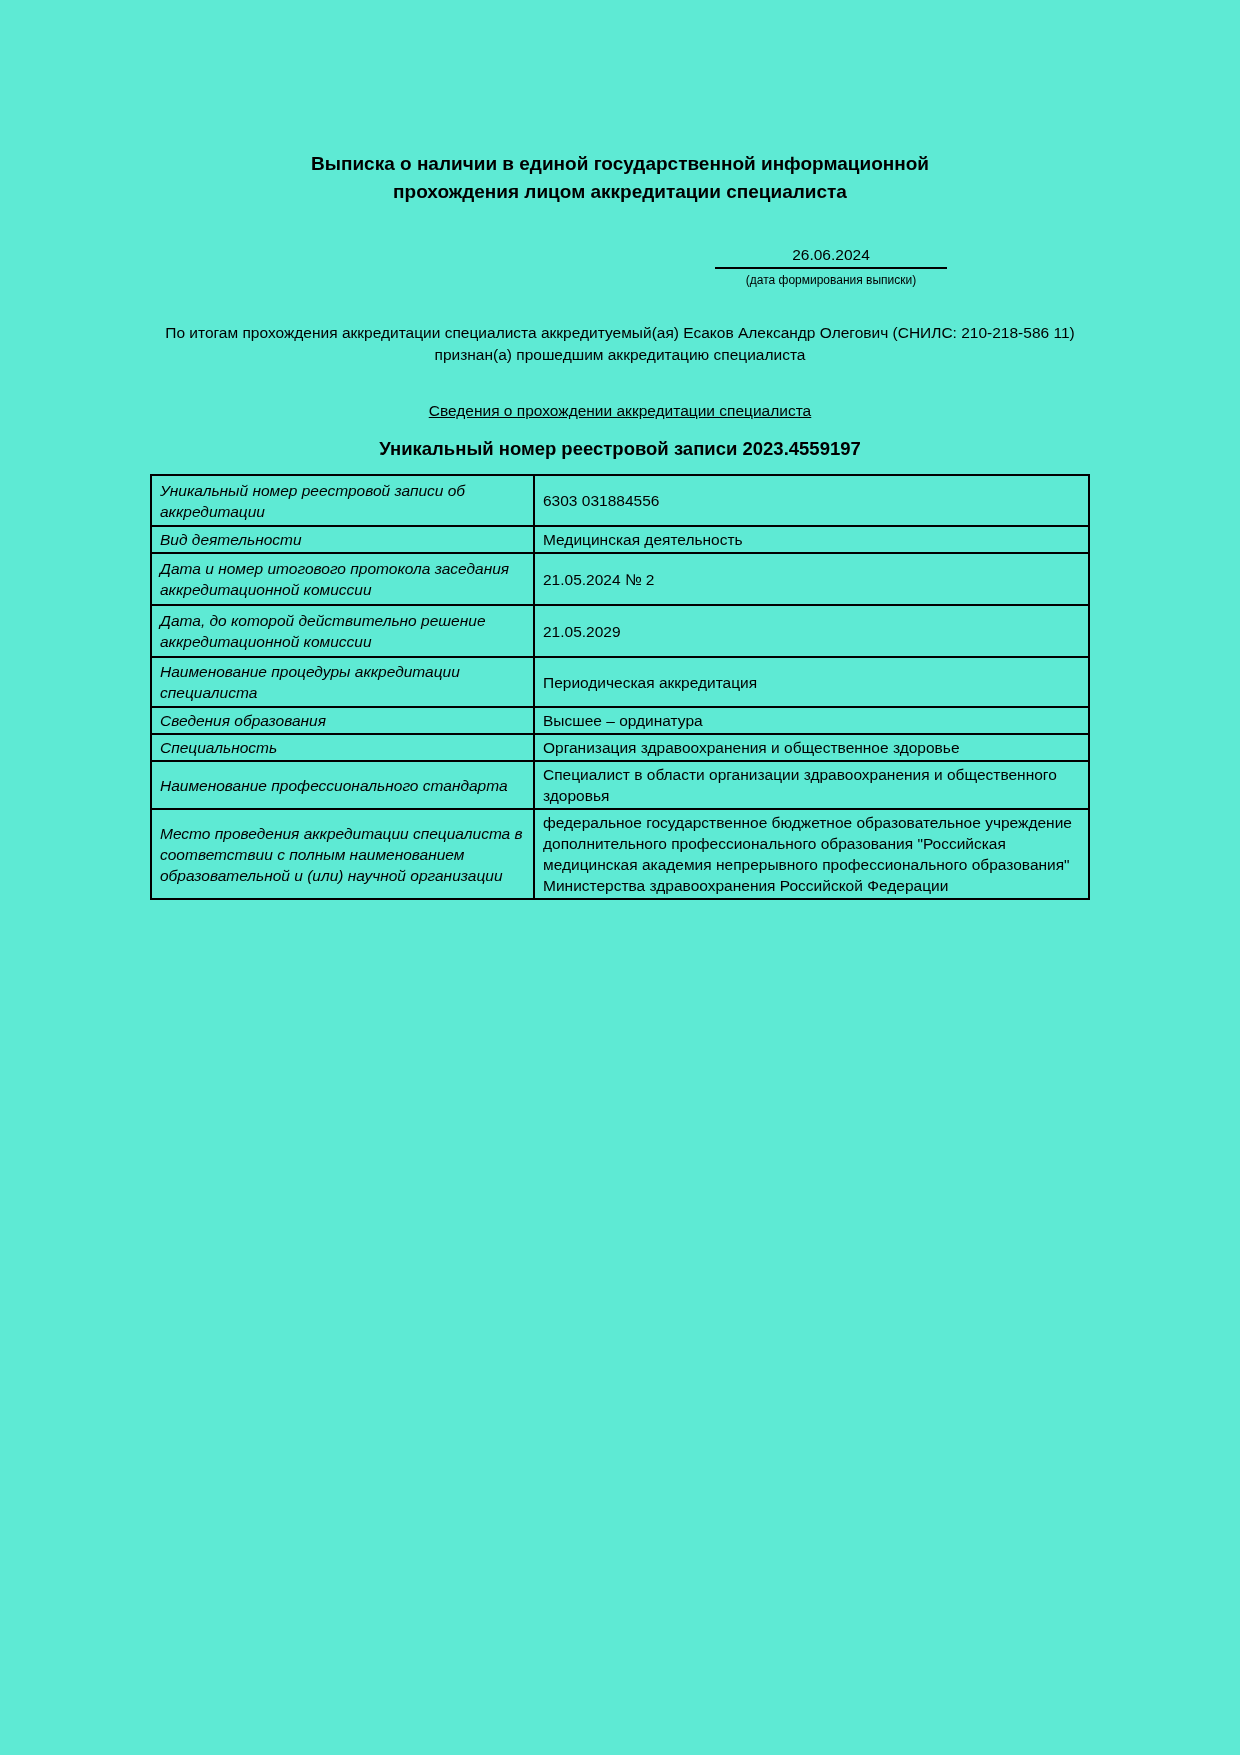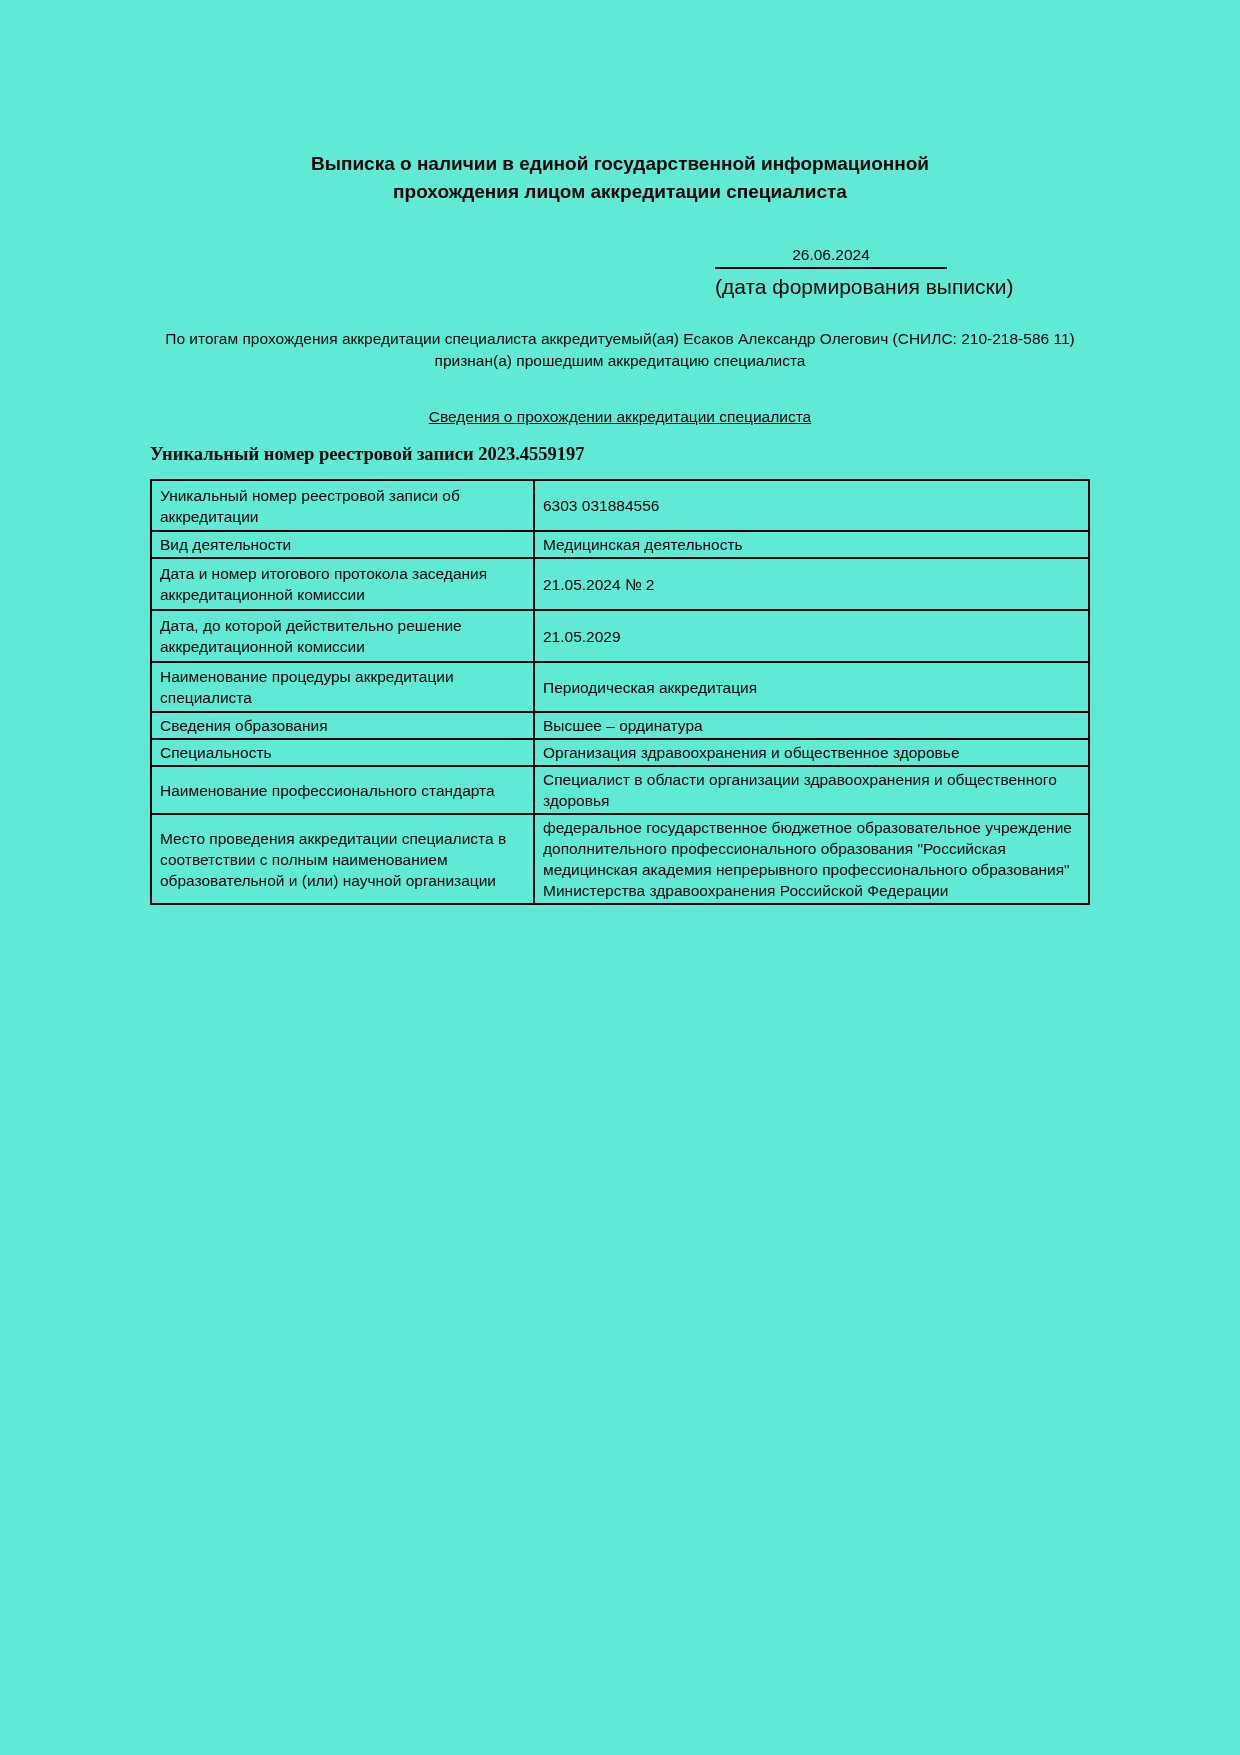--- a/index.html
+++ b/index.html
@@ -29,62 +29,62 @@
   .date-block { width: 232px; margin-left: 565px; margin-top: 38px; }
   .date-value {
     text-align: center;
     font-size: 15.5px;
     line-height: 21px;
     padding-bottom: 2px;
     border-bottom: 2px solid #000000;
   }
   .date-caption {
     text-align: center;
-    font-size: 21px;
+    font-size: 12px;
     line-height: 19px;
-    padding-top: 8px;
+    padding-top: 2px;
     white-space: nowrap;
   }
 
   .intro {
     margin-top: 32px;
     text-align: center;
     font-size: 15.5px;
     line-height: 22px;
   }
 
   .section-heading {
     margin-top: 36px;
     text-align: center;
     font-size: 15.5px;
     text-decoration: underline;
   }
 
   .registry-heading {
     margin-top: 18px;
+    text-align: center;
     font-size: 18.5px;
     font-weight: bold;
-    font-family: Liberation Serif, serif;
   }
 
   table.acc-table {
     margin-top: 14px;
     width: 940px;
     border-collapse: collapse;
     table-layout: fixed;
     font-size: 15.5px;
     line-height: 21px;
   }
   table.acc-table td {
     border: 2px solid #000000;
     padding: 2px 8px;
     vertical-align: middle;
     word-wrap: break-word;
   }
-  table.acc-table td.c1 { width: 365px; }
+  table.acc-table td.c1 { width: 365px; font-style: italic; }
 </style>
 </head>
 <body>
 
 <div class="page">
   <div class="content">
 
     <div class="doc-title">
       <div>Выписка о наличии в единой государственной информационной</div>
       <div>прохождения лицом аккредитации специалиста</div>

